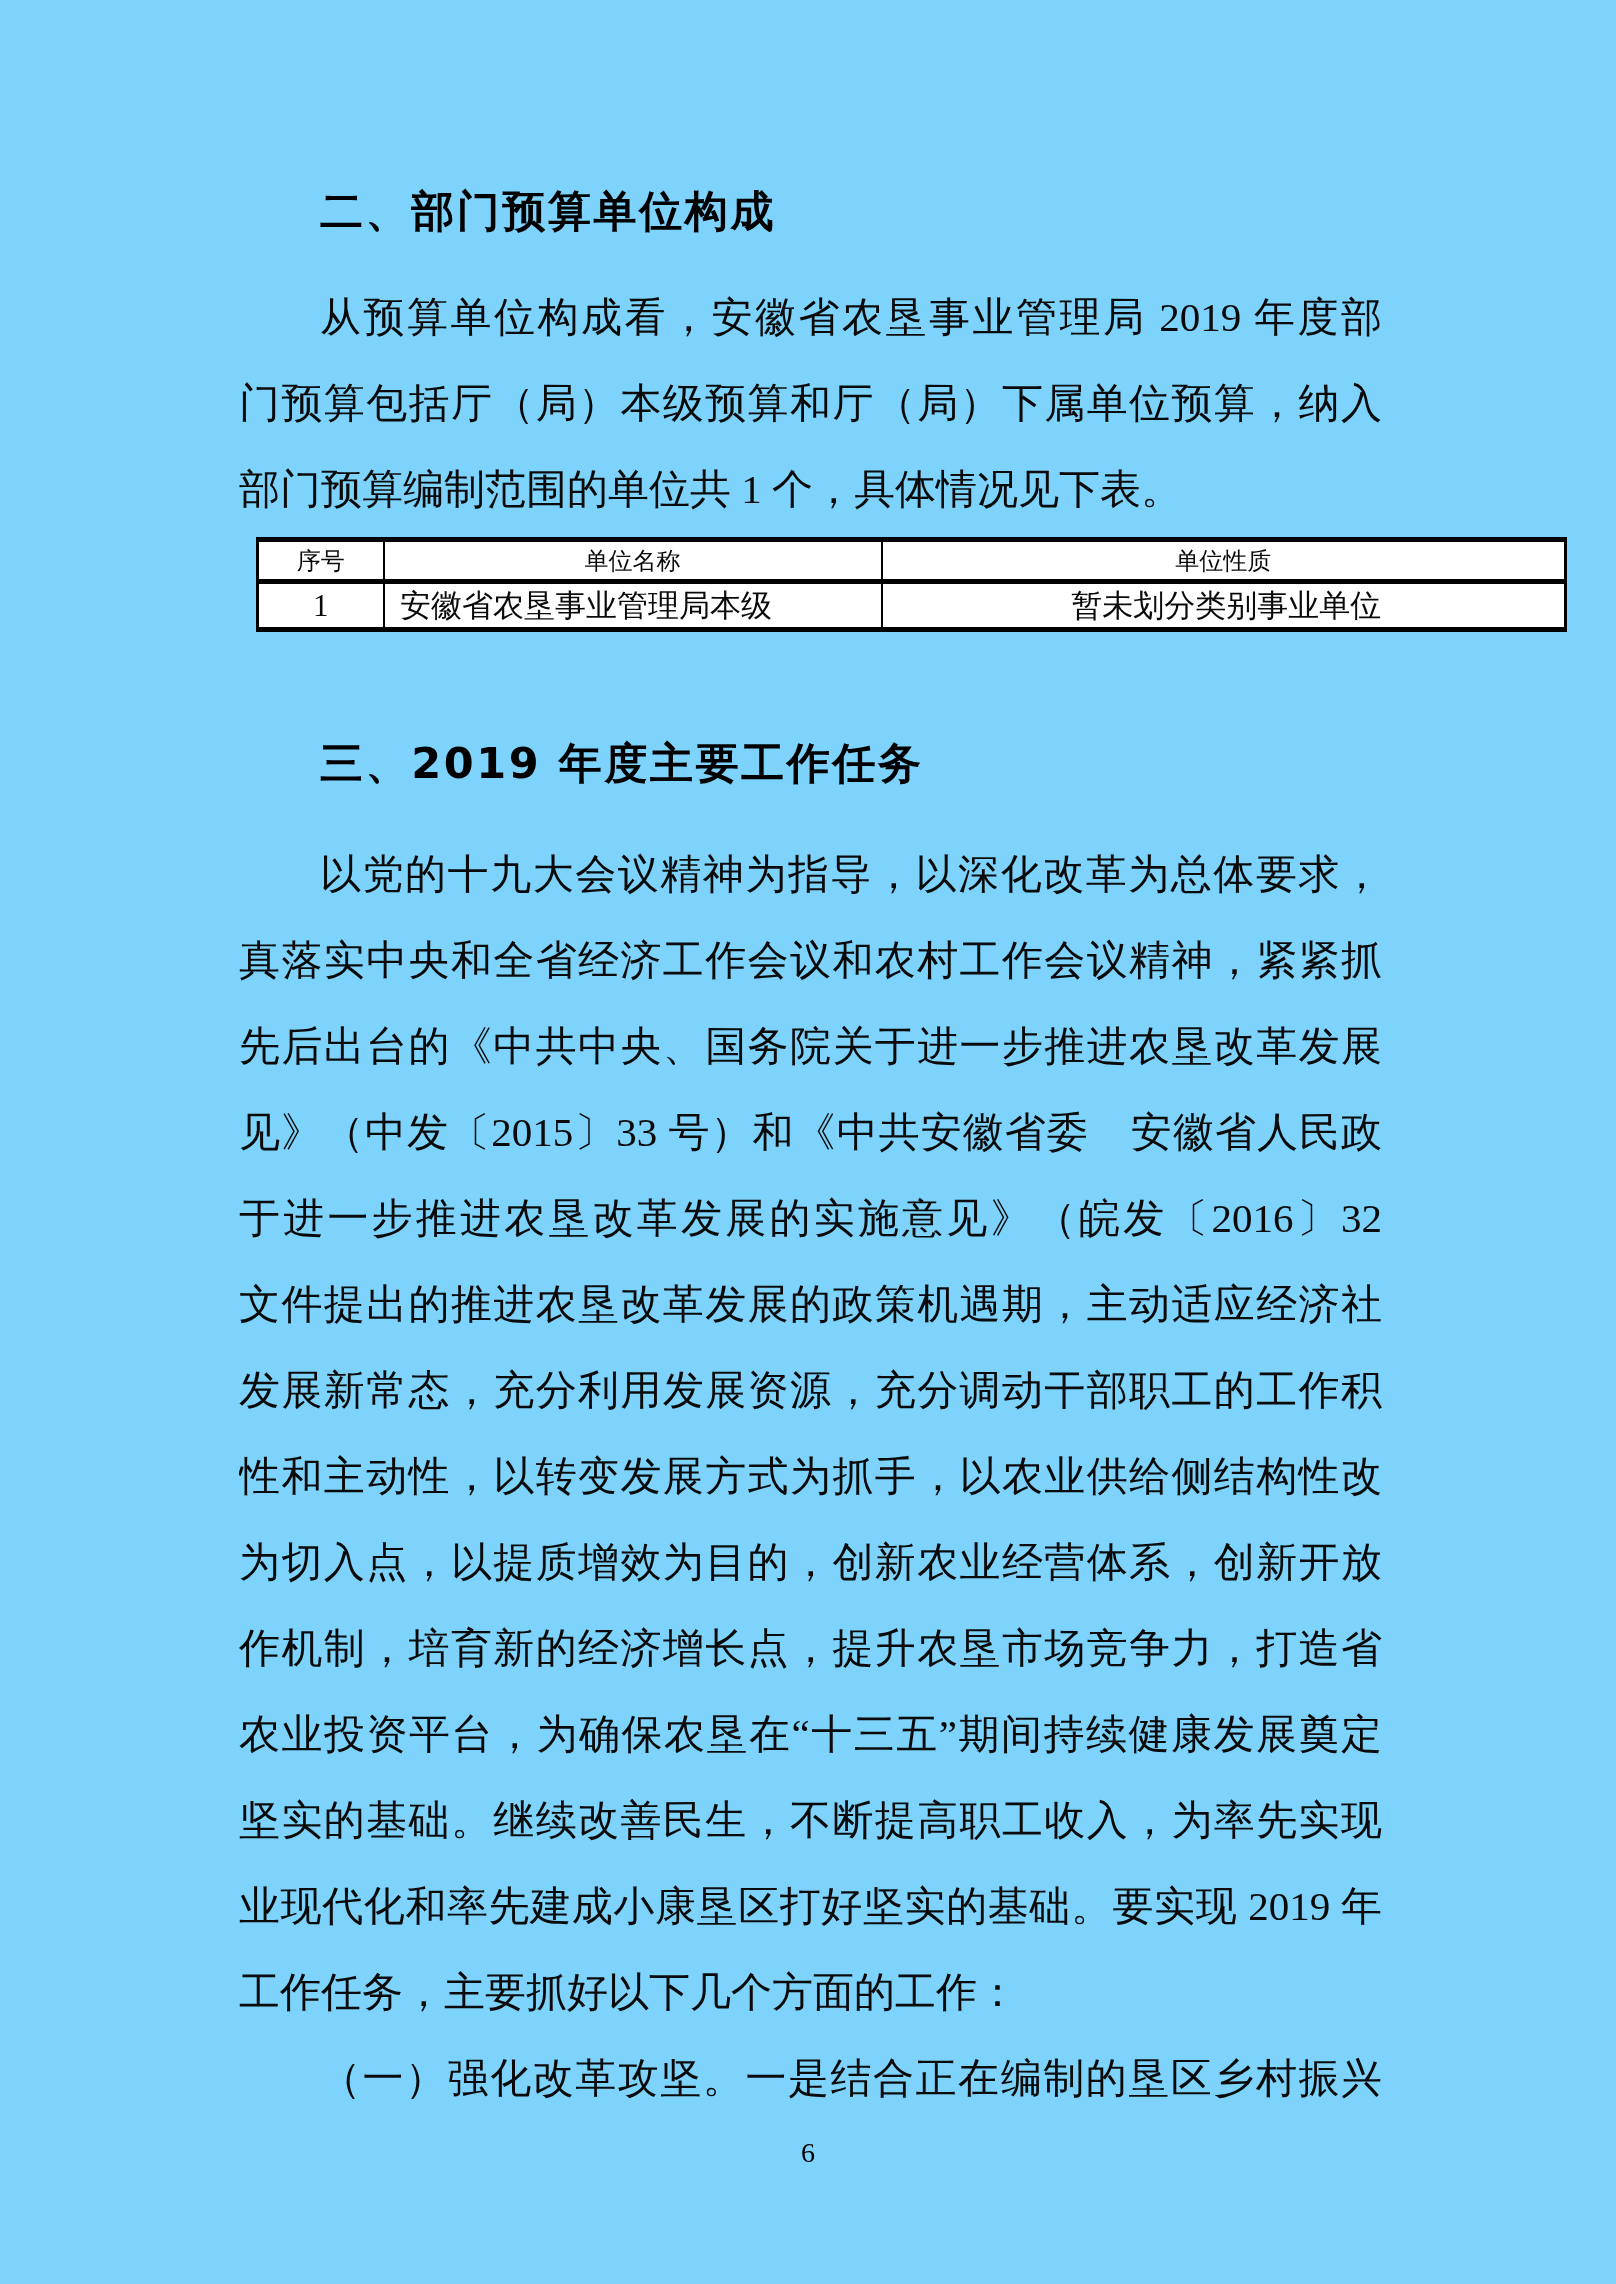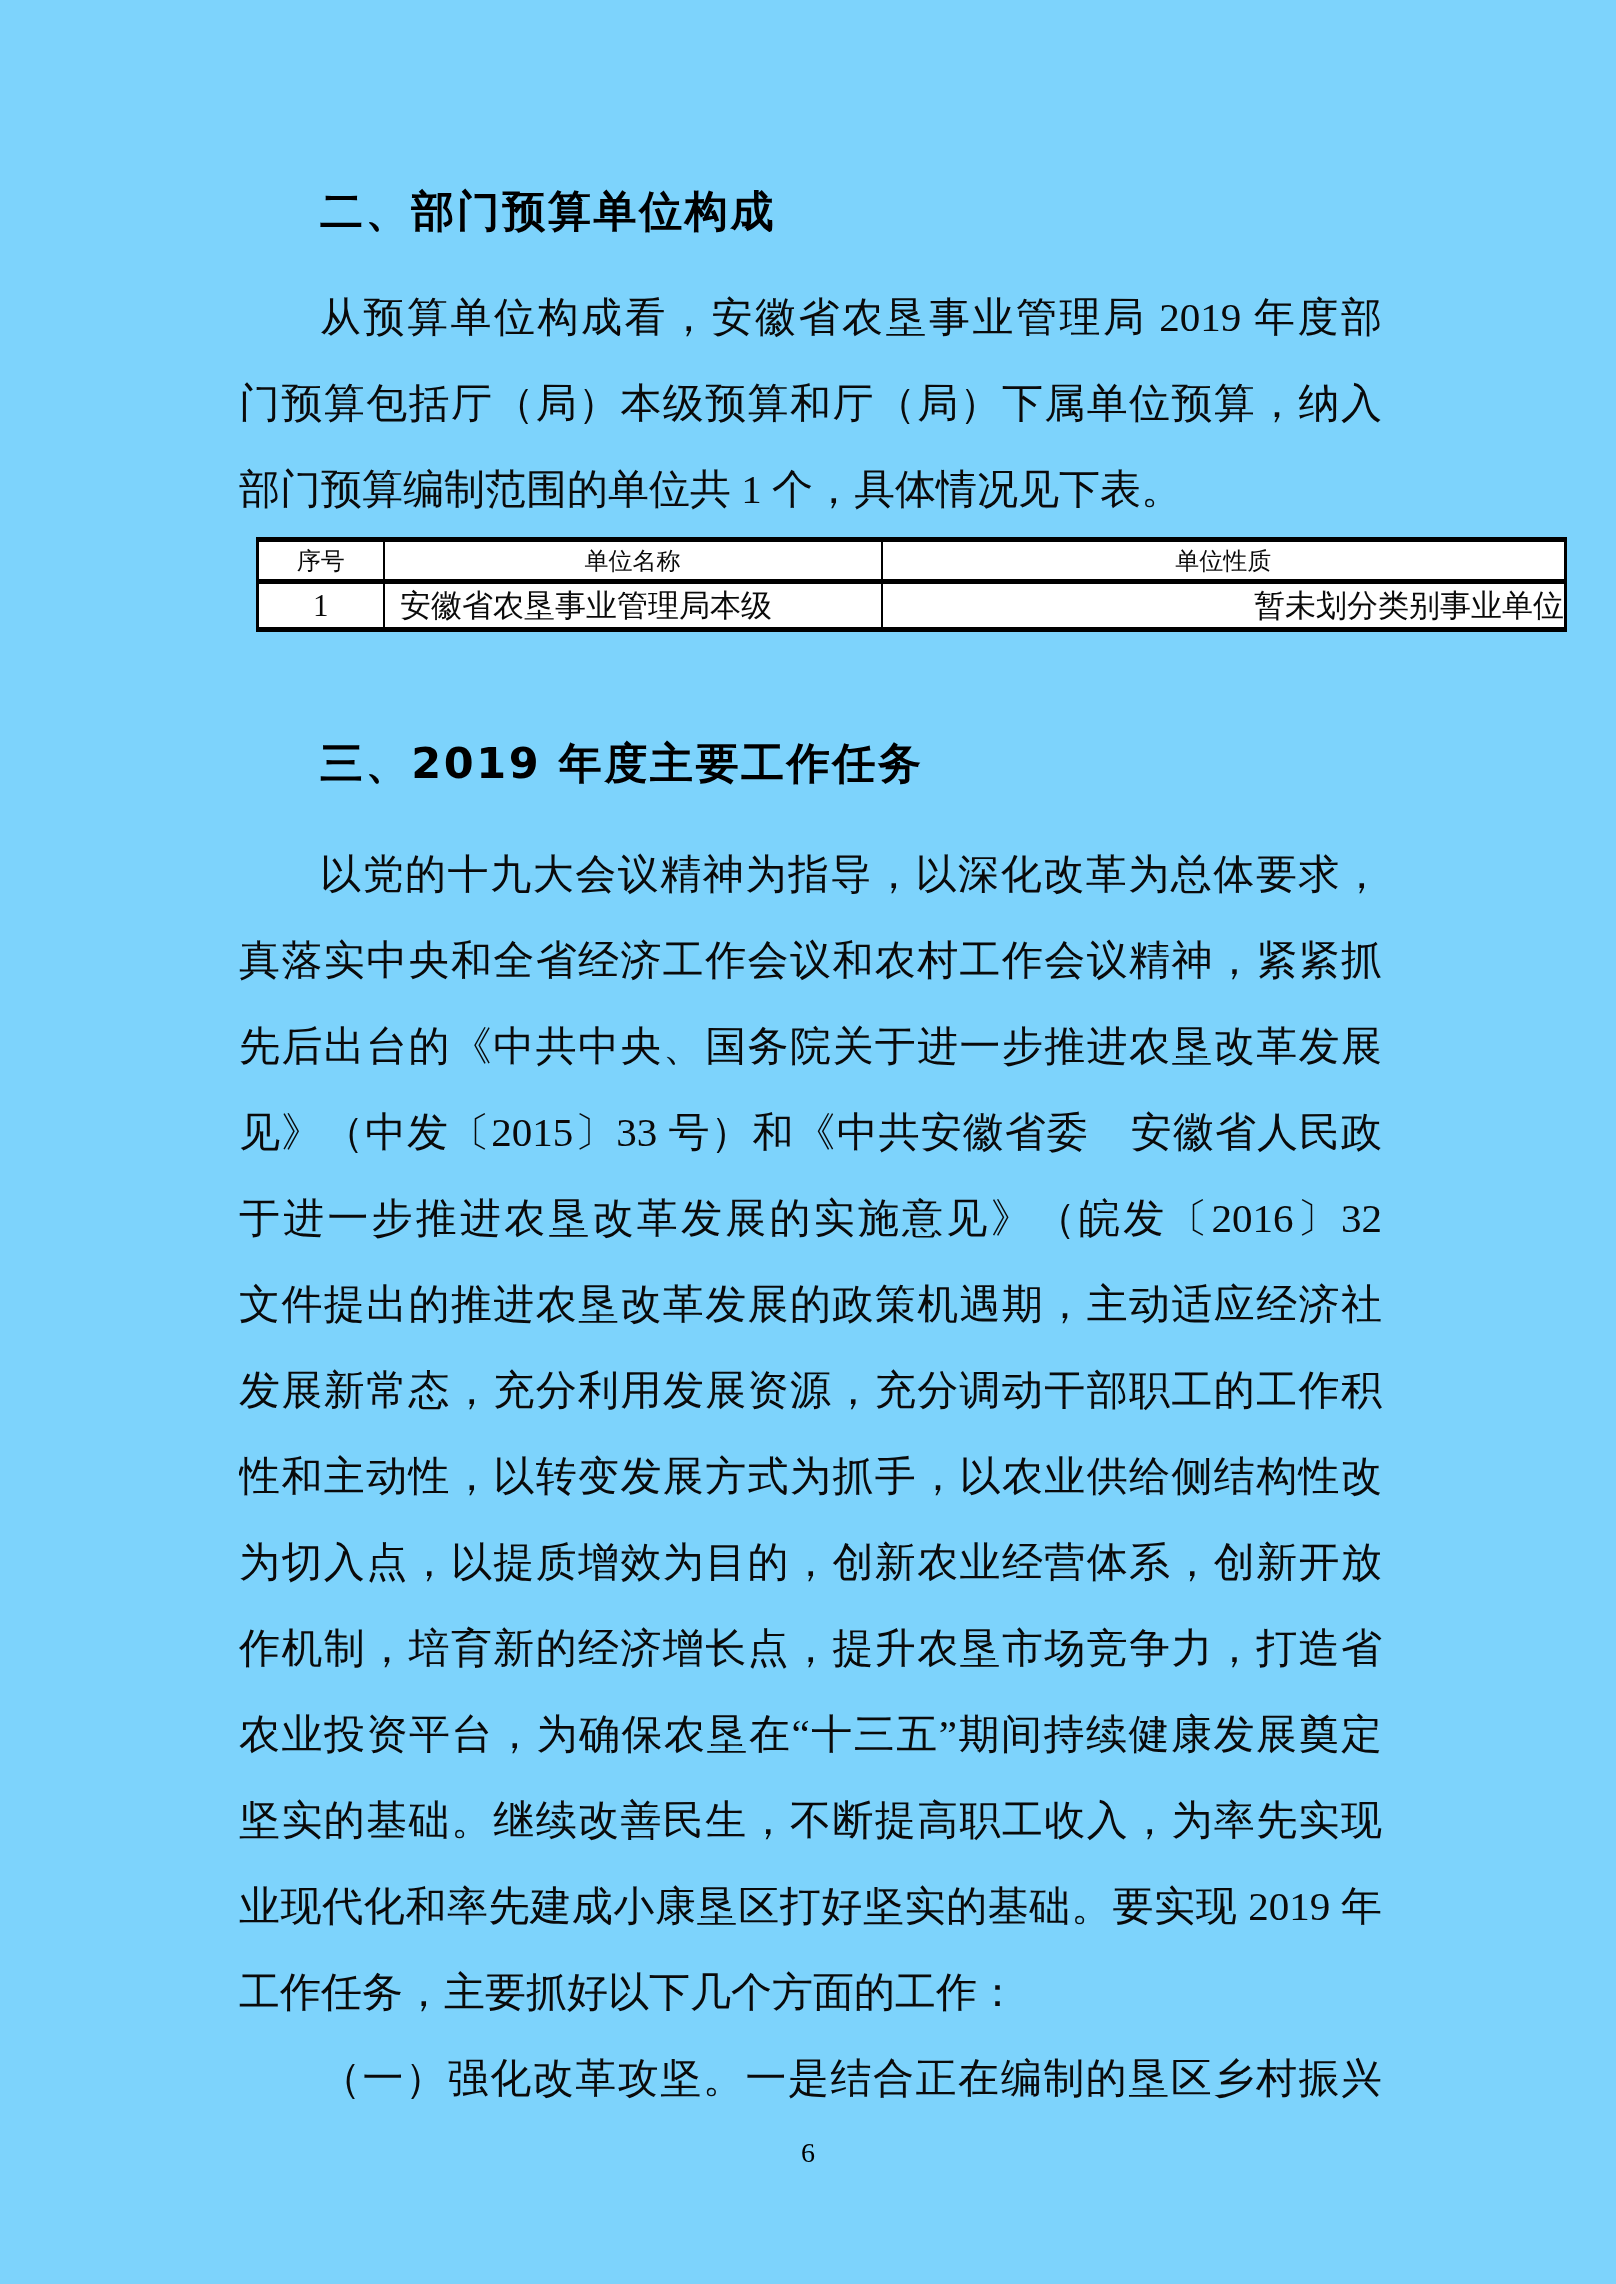--- a/index.html
+++ b/index.html
@@ -82,21 +82,21 @@
     height: 48px;
     font-size: 31px;
     vertical-align: middle;
     line-height: 1;
   }
   .col-num  { width: 126px; }
   .col-name { width: 498px; }
   .col-type { width: 684px; margin-top: 8px; }
   td.cell-num  { text-align: center; }
   td.cell-name { text-align: left; padding-left: 15.6px; }
-  td.cell-type { text-align: right; padding-left: 6px; }
+  td.cell-type { text-align: center; padding-left: 6px; }
   .page-number {
     position: absolute;
     top: 2137px;
     left: 0;
     width: 1616px;
     text-align: center;
     font-size: 28px;
     color: #000;
   }
 </style>

